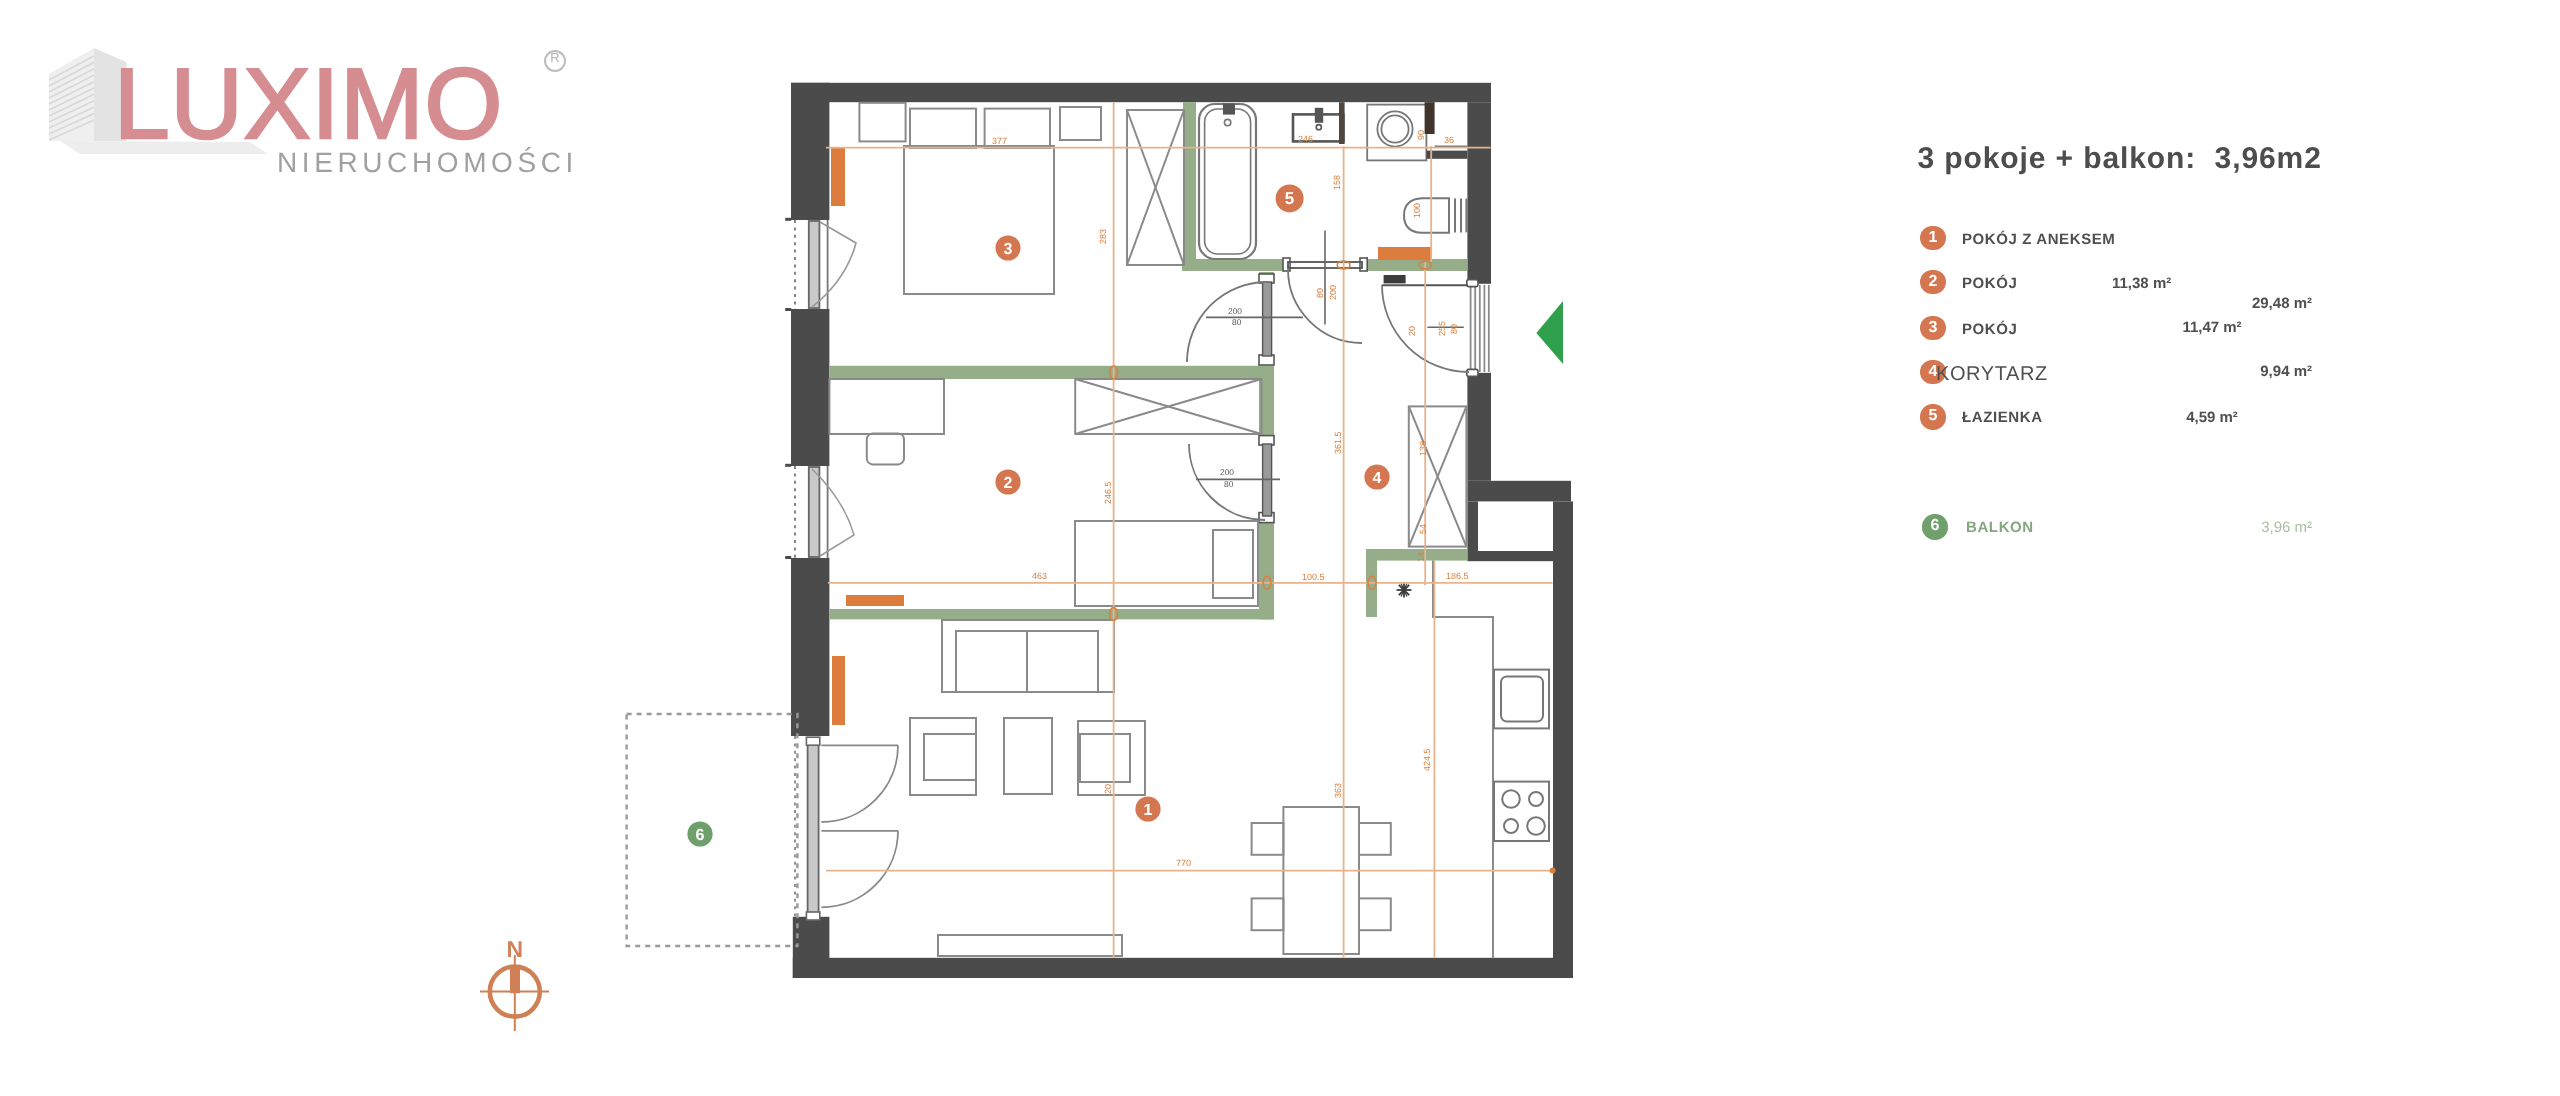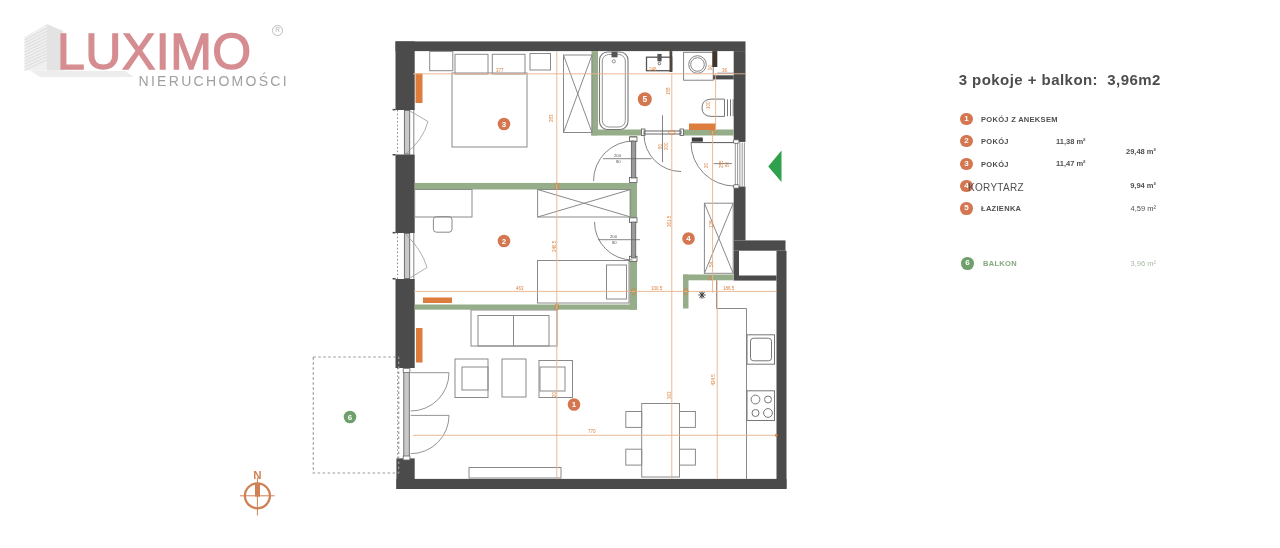--- a/index.html
+++ b/index.html
@@ -53,33 +53,33 @@
   <div class="abs" style="left:20.2px;top:134.8px;width:12.6px;height:12.6px;border-radius:50%;background:#d4764f;color:#fff;font-size:8px;font-weight:bold;text-align:center;line-height:12.6px;">2</div>
 
   <div class="abs" style="left:41px;top:137px;font-size:7.5px;font-weight:bold;color:#4f4f4f;letter-spacing:0.3px;">POKÓJ</div>
 
   <div class="abs" style="left:116px;top:136.5px;width:100px;font-size:7.5px;font-weight:bold;color:#4f4f4f;">11,38 m²</div>
 
   <div class="abs" style="left:20.2px;top:157.5px;width:12.6px;height:12.6px;border-radius:50%;background:#d4764f;color:#fff;font-size:8px;font-weight:bold;text-align:center;line-height:12.6px;">3</div>
 
   <div class="abs" style="left:41px;top:159.7px;font-size:7.5px;font-weight:bold;color:#4f4f4f;letter-spacing:0.3px;">POKÓJ</div>
 
-  <div class="abs" style="left:116px;top:159.2px;width:100px;text-align:left;font-size:7.5px;font-weight:bold;color:#4f4f4f;">11,47 m²</div>
+  <div class="abs" style="left:116px;top:159.2px;width:100px;text-align:center;font-size:7.5px;font-weight:bold;color:#4f4f4f;">11,47 m²</div>
 
   <div class="abs" style="left:20.2px;top:179.6px;width:12.6px;height:12.6px;border-radius:50%;background:#d4764f;color:#fff;font-size:8px;font-weight:bold;text-align:center;line-height:12.6px;">4</div>
 
   <div class="abs" style="left:28px;top:181.8px;font-size:10px;font-weight:normal;color:#4f4f4f;letter-spacing:0.3px;">KORYTARZ</div>
 
   <div class="abs" style="left:116px;top:181.3px;width:100px;text-align:right;font-size:7.5px;font-weight:bold;color:#4f4f4f;">9,94 m²</div>
 
   <div class="abs" style="left:20.2px;top:202.1px;width:12.6px;height:12.6px;border-radius:50%;background:#d4764f;color:#fff;font-size:8px;font-weight:bold;text-align:center;line-height:12.6px;">5</div>
 
   <div class="abs" style="left:41px;top:204.3px;font-size:7.5px;font-weight:bold;color:#4f4f4f;letter-spacing:0.3px;">ŁAZIENKA</div>
 
-  <div class="abs" style="left:116px;top:203.8px;width:100px;text-align:right;font-size:7.5px;font-weight:normal;color:#4f4f4f;">4,59 m²</div>
+  <div class="abs" style="left:116px;top:203.8px;width:100px;text-align:center;font-size:7.5px;font-weight:bold;color:#4f4f4f;">4,59 m²</div>
 
   <div class="abs" style="left:21.2px;top:257.1px;width:12.6px;height:12.6px;border-radius:50%;background:#6fa06c;color:#fff;font-size:8px;font-weight:bold;text-align:center;line-height:12.6px;">6</div>
 
   <div class="abs" style="left:43px;top:259.3px;font-size:7.5px;font-weight:bold;color:#84a87e;letter-spacing:0.3px;">BALKON</div>
 
   <div class="abs" style="left:116px;top:258.8px;width:100px;text-align:right;font-size:7.5px;color:#a6bfa1;">3,96 m²</div>
 </div>
 
 <svg class="abs" style="left:0;top:0;" width="1280" height="548" viewBox="0 0 1280 548" fill="none" id="plan">
 

